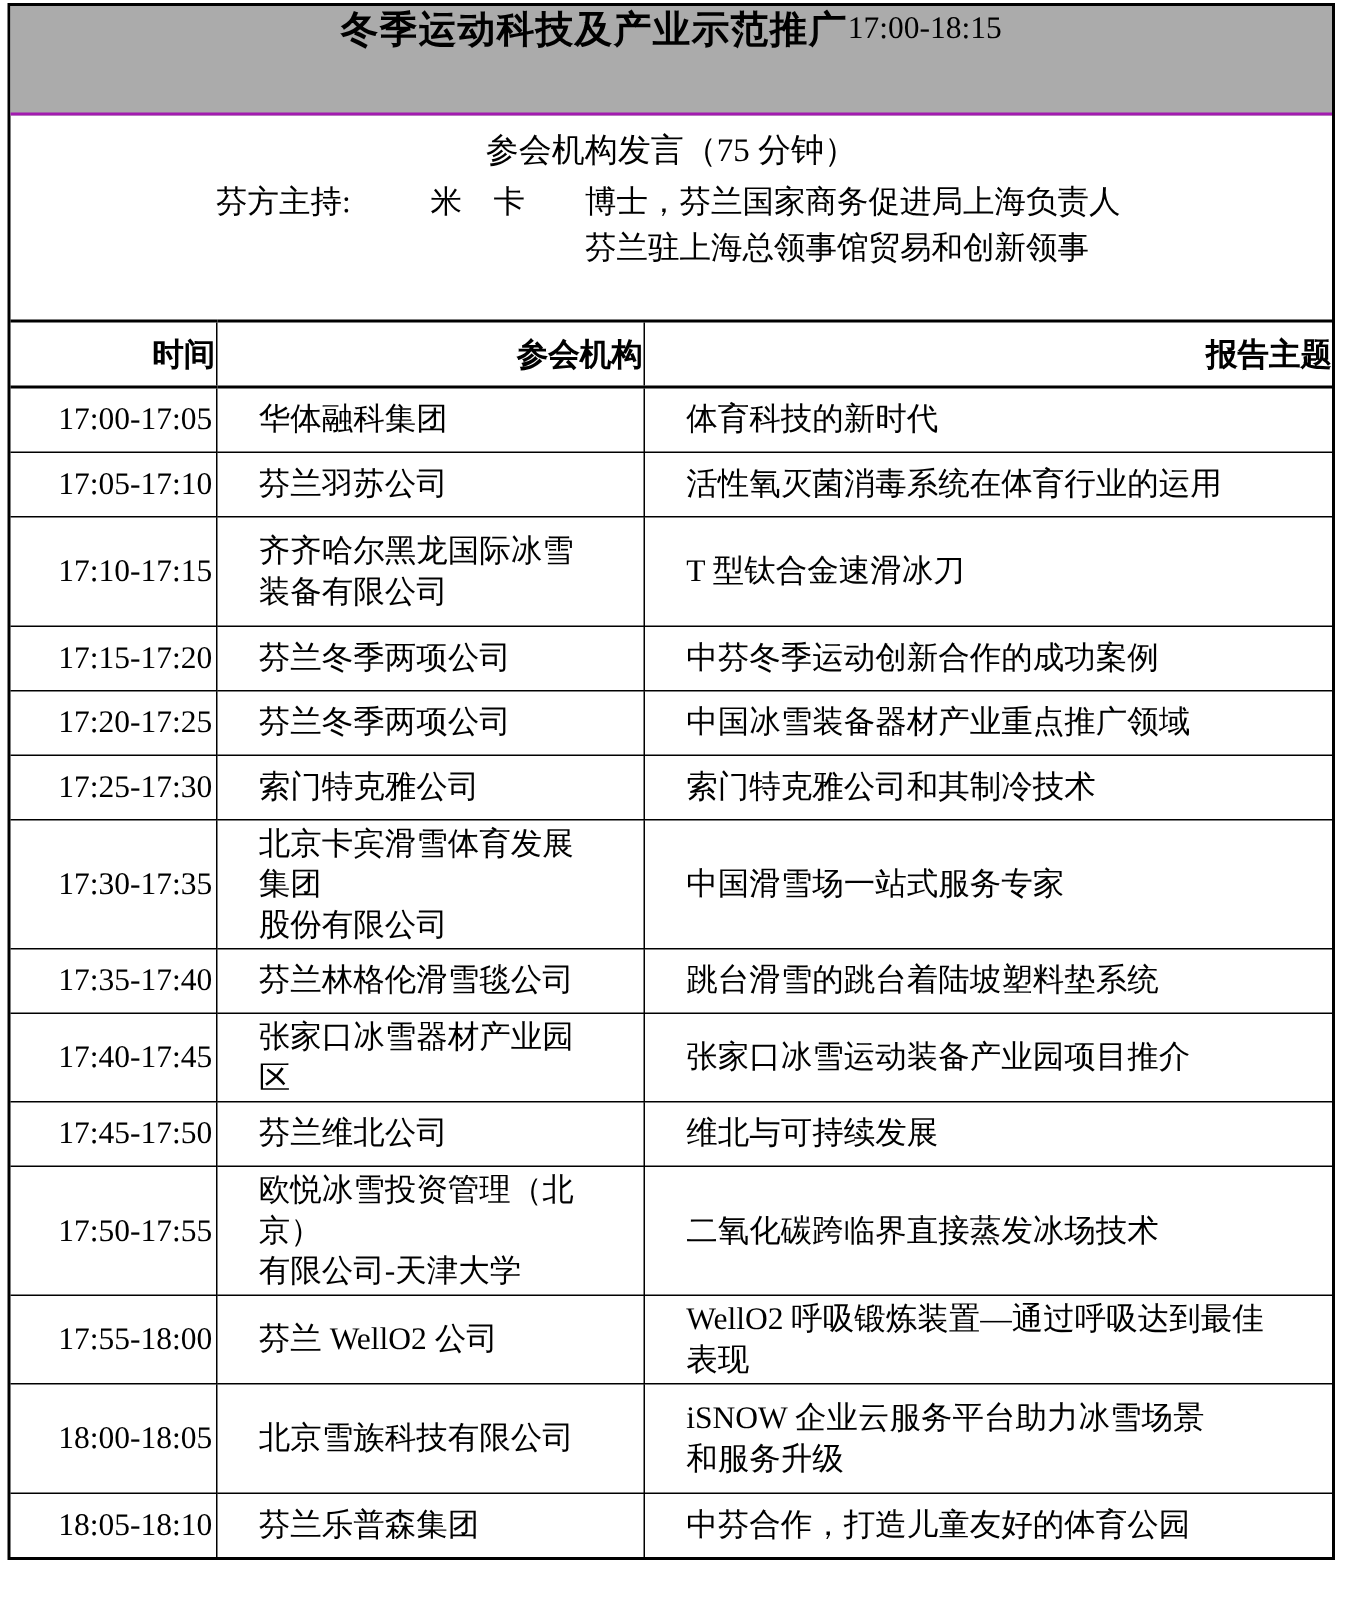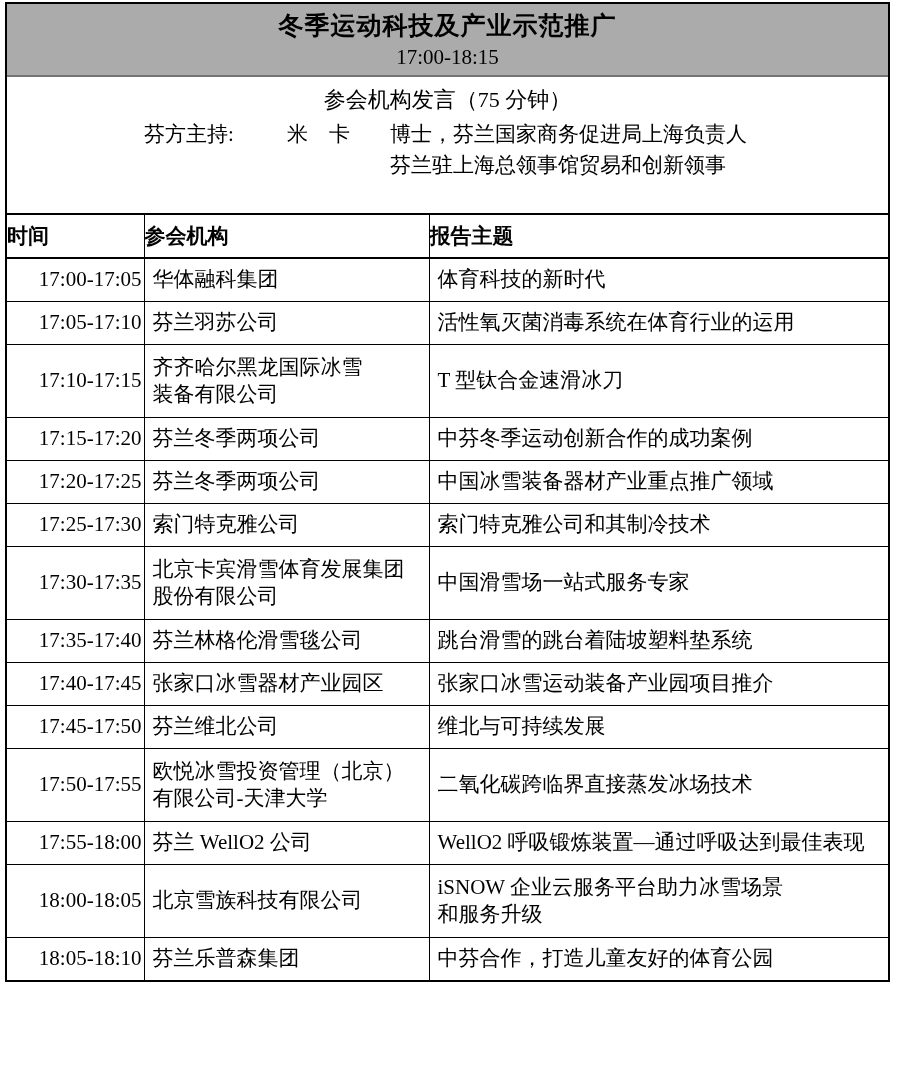--- a/index.html
+++ b/index.html
@@ -14,25 +14,24 @@
     position: absolute;
     left: 5px; top: 2px;
     width: 885px;
     border: 2px solid #000;
     background: #fff;
     box-sizing: border-box;
   }
   
   .gray-header {
     background: #ababab;
-    border-bottom: 2px solid #737373;
+    border-bottom: 2px solid #a21caf;
     height: 71px;
     text-align: center;
     display: flex;
-    flex-direction: column;
     justify-content: center;
   }
   .gray-header .title {
     font-size: 25px;
     font-weight: bold;
     line-height: 34px;
     letter-spacing: 1px;
   }
   .gray-header .time {
     font-size: 21px;
@@ -73,36 +72,36 @@
     font-size: 21px;
     vertical-align: middle;
     box-sizing: border-box;
     overflow: hidden;
   }
   table.agenda thead th {
     border-top-width: 2px;
     border-bottom-width: 2px;
     height: 44px;
     font-weight: bold;
-    text-align: left;
+    text-align: right;
     padding: 0;
   }
   table.agenda th:first-child, table.agenda td:first-child { border-left: none; }
   table.agenda th:last-child,  table.agenda td:last-child  { border-right: none; }
   table.agenda tbody tr:last-child td { border-bottom: none; }
   table.agenda tbody tr { height: 43px; }
   table.agenda tbody tr.tall { height: 73px; }
   td.c-time {
     text-align: right;
     padding: 2px 2px;
     white-space: nowrap;
   }
   td.c-org, td.c-topic {
     text-align: left;
-    padding: 2px 8px;
+    padding: 2px 28px;
     line-height: 27px;
     white-space: pre-line;
   }
 </style>
 </head>
 <body>
 
 <div class="sheet">
 
   <div class="gray-header">

